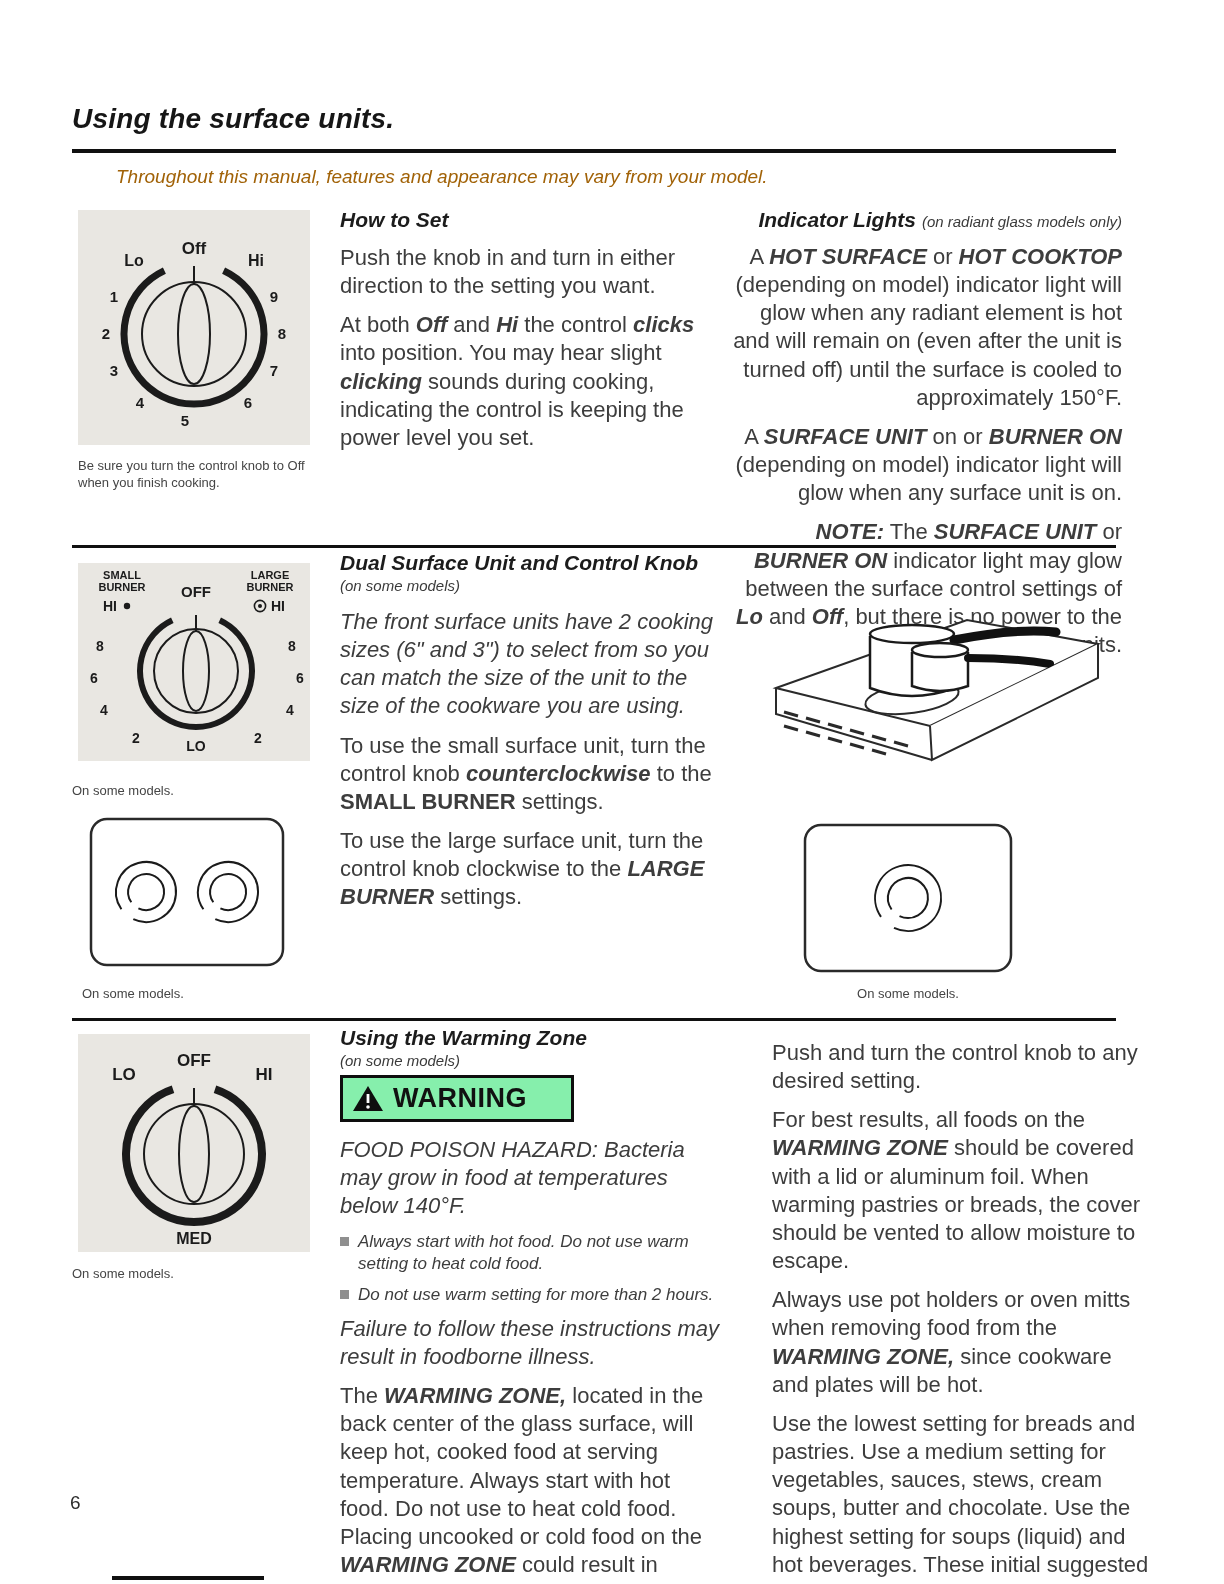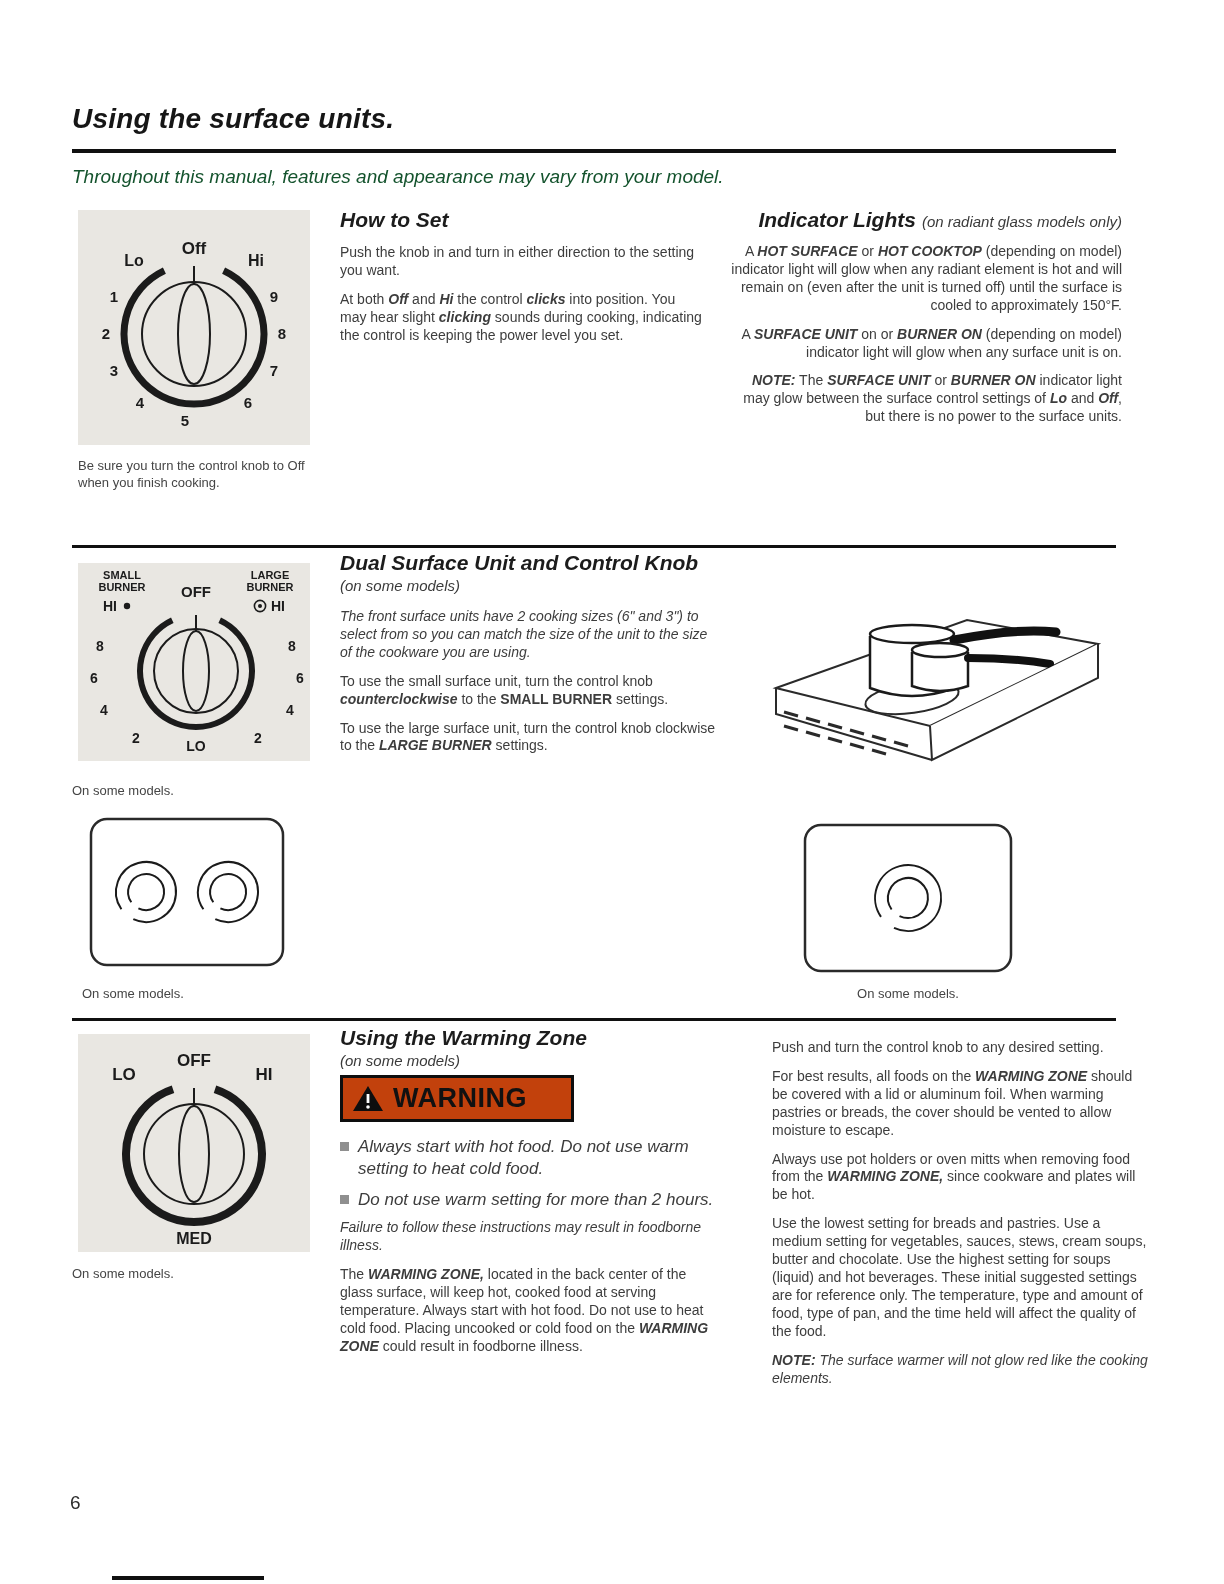--- a/index.html
+++ b/index.html
@@ -10,39 +10,39 @@
     color:#3d3d3d;
   }
   .abs { position:absolute; }
 
   .page-title {
     font-size:28px; font-weight:bold; font-style:italic; color:#161616;
     letter-spacing:0.2px;
   }
   .rule { background:#101010; }
   .intro {
-    font-size:19px; font-style:italic; color:#14532d;
+    font-size:19px; font-style:italic; color:#a16207;margin-left:44px;
   }
   .h2 {
     font-size:21px; font-weight:bold; font-style:italic; color:#1c1c1c;
   }
   .hnote { font-size:15px; font-style:italic; color:#3a3a3a; margin-left:6px; }
   .subnote { font-size:15px; font-style:italic; color:#3a3a3a; margin-top:2px; }
   .para {
-    font-size:14px; line-height:1.28; margin-bottom:11px; color:#3d3d3d;
+    font-size:22px; line-height:1.28; margin-bottom:11px; color:#3d3d3d;
   }
   .caption { font-size:13px; line-height:1.3; color:#454545; }
   .figbox { background:#e9e7e2; }
   .klabel { font-weight:bold; fill:#1b1b1b; font-family:"Liberation Sans",sans-serif; }
   .kstroke { fill:none; stroke:#1b1b1b; }
 
   .warning-box {
     border:3px solid #0e0e0e; width:234px; height:47px;
     display:flex; align-items:center; padding-left:9px; margin:6px 0 14px 0;
-    background:#c2410c;
+    background:#86efac;
   }
   .warning-text { font-size:27px; font-weight:bold; color:#111; margin-left:9px; letter-spacing:0.5px; }
 
   .bullet-row { display:flex; margin-bottom:9px; }
   .bullet-sq {
     flex:0 0 auto; width:9px; height:9px; background:#8f8f8f; margin:6px 9px 0 0;
   }
   .bullet-text { font-size:17px; line-height:1.28; font-style:italic; }
 
   .pagenum { font-size:19px; color:#2e2e2e; }
@@ -208,20 +208,21 @@
 
   <div class="warning-box">
     <svg width="32" height="28" viewBox="0 0 32 28">
       <path d="M16 1 L31 26 L1 26 Z" fill="#0e0e0e"></path>
       <rect x="14.6" y="9" width="2.8" height="9" fill="#fff"></rect>
       <circle cx="16" cy="22" r="1.8" fill="#fff"></circle>
     </svg>
     <span class="warning-text">WARNING</span>
   </div>
 
+  <p class="para"><span style="font-style: italic;">FOOD POISON HAZARD: Bacteria may grow in food at temperatures below 140°F.</span></p>
 
   <div class="bullet-row">
     <span class="bullet-sq"></span>
     <span class="bullet-text">Always start with hot food. Do not use warm setting to heat cold food.</span>
   </div>
   <div class="bullet-row">
     <span class="bullet-sq"></span>
     <span class="bullet-text">Do not use warm setting for more than 2 hours.</span>
   </div>
 

